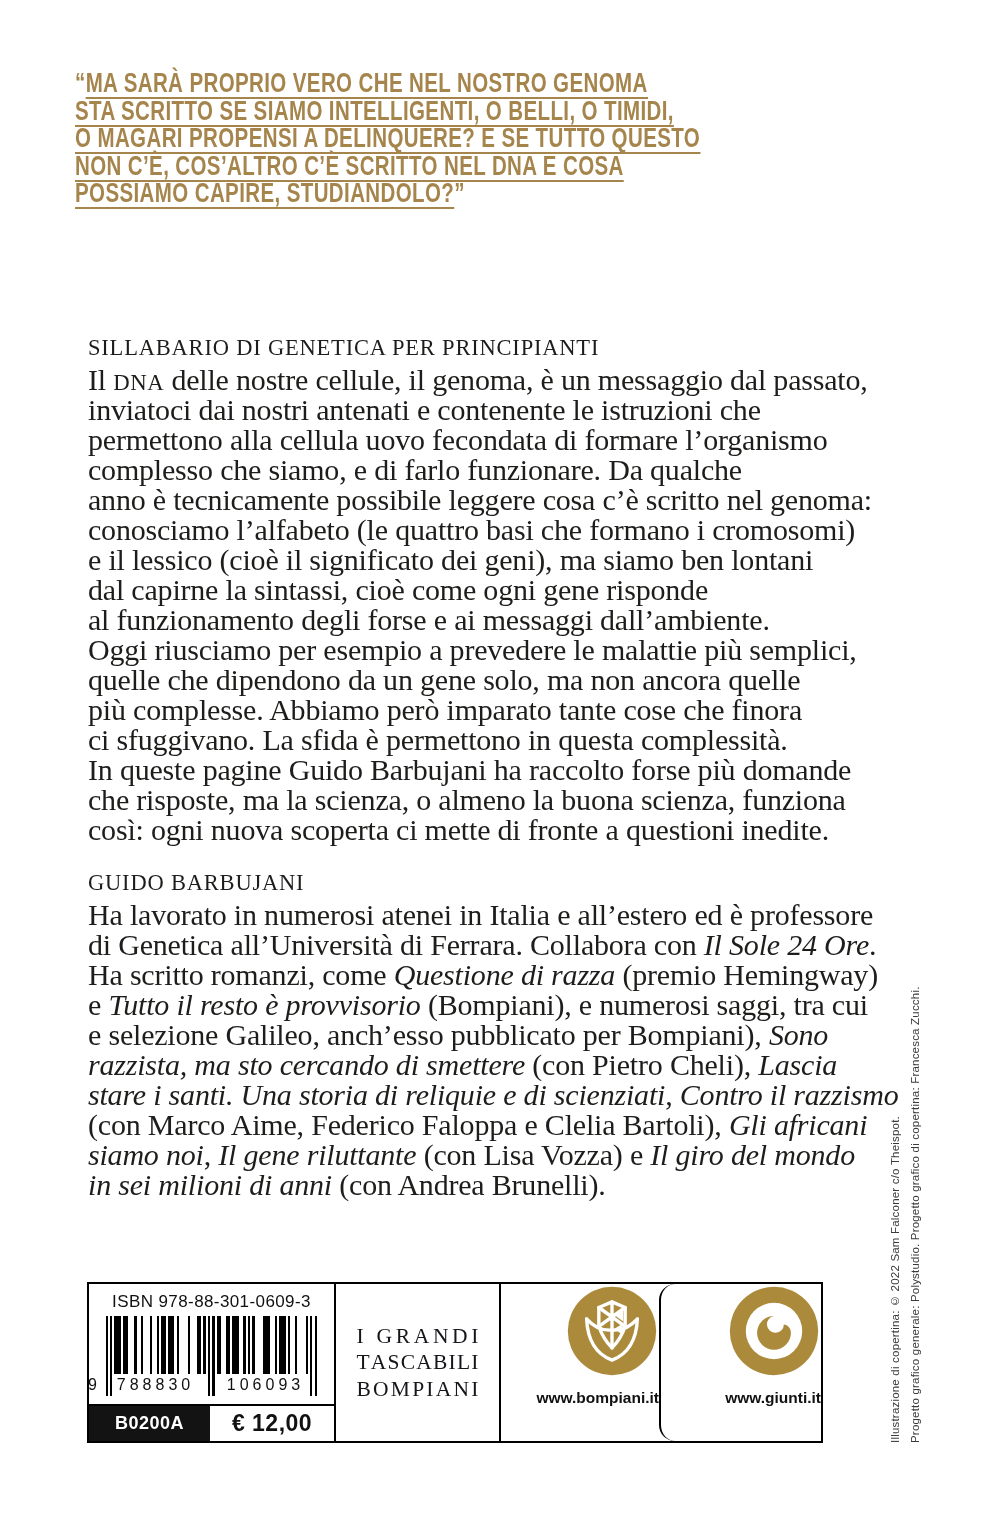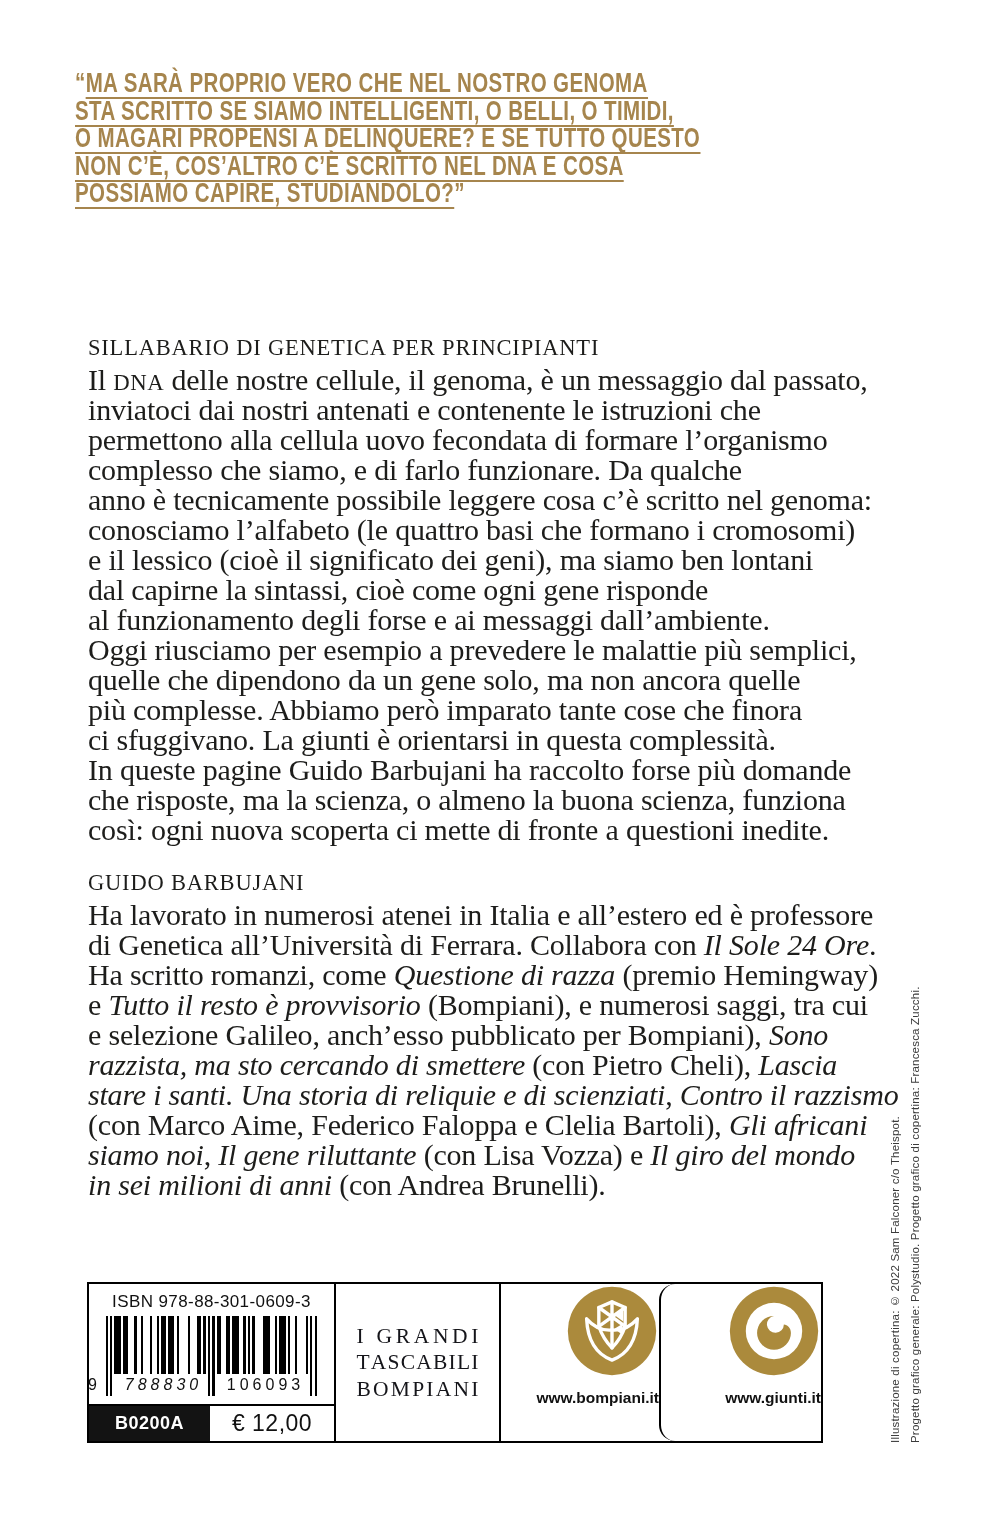--- a/index.html
+++ b/index.html
@@ -75,35 +75,35 @@
   }
   .bar{background:#000;height:58px;}
   .bar.tall{height:80px;}
   .gap{background:transparent;height:58px;}
   .bc-digit{
     position:absolute;top:60px;
     font-size:16px;color:#111;
     letter-spacing:4px;text-align:center;
   }
   .bc-first{left:-20px;width:14px;letter-spacing:0;}
-  .bc-left{left:10px;width:96px;font-style:italic;}
+  .bc-left{left:2px;width:96px;}
   .bc-right{left:112px;width:96px;}
   .price-row{
     position:absolute;left:0;bottom:0;width:100%;height:37px;
     border-top:2px solid #000;box-sizing:border-box;
     display:flex;
   }
   .code-box{
     width:121px;background:#131313;color:#fff;
     display:flex;align-items:center;justify-content:center;
     font-weight:bold;font-size:18px;letter-spacing:.5px;
   }
   .price-box{
     flex:1;display:flex;align-items:center;justify-content:center;
-    font-weight:normal;font-size:23px;color:#111;letter-spacing:.5px;
+    font-weight:bold;font-size:23px;color:#111;letter-spacing:.5px;
   }
   .series-cell{width:165px;display:flex;align-items:center;justify-content:center;}
   .series-block{width:122px;}
   .series-line{
     display:flex;justify-content:space-between;
     font-family:"Liberation Serif", serif;
     font-size:21.5px;line-height:26.5px;color:#15151a;
   }
   .logo-cell{
     width:160px;display:flex;flex-direction:column;
@@ -146,21 +146,21 @@
         <div class="rich-line"><span>permettono alla cellula uovo fecondata di formare l’organismo</span></div>
         <div class="rich-line"><span>complesso che siamo, e di farlo funzionare. Da qualche</span></div>
         <div class="rich-line"><span>anno è tecnicamente possibile leggere cosa c’è scritto nel genoma:</span></div>
         <div class="rich-line"><span>conosciamo l’alfabeto (le quattro basi che formano i cromosomi)</span></div>
         <div class="rich-line"><span>e il lessico (cioè il significato dei geni), ma siamo ben lontani</span></div>
         <div class="rich-line"><span>dal capirne la sintassi, cioè come ogni gene risponde</span></div>
         <div class="rich-line"><span>al funzionamento degli forse e ai messaggi dall’ambiente.</span></div>
         <div class="rich-line"><span>Oggi riusciamo per esempio a prevedere le malattie più semplici,</span></div>
         <div class="rich-line"><span>quelle che dipendono da un gene solo, ma non ancora quelle</span></div>
         <div class="rich-line"><span>più complesse. Abbiamo però imparato tante cose che finora</span></div>
-        <div class="rich-line"><span>ci sfuggivano. La giunti è orientarsi in questa complessità.</span></div>
+        <div class="rich-line"><span>ci sfuggivano. La sfida è permettono in questa complessità.</span></div>
         <div class="rich-line"><span>In queste pagine Guido Barbujani ha raccolto forse più domande</span></div>
         <div class="rich-line"><span>che risposte, ma la scienza, o almeno la buona scienza, funziona</span></div>
         <div class="rich-line"><span>così: ogni nuova scoperta ci mette di fronte a questioni inedite.</span></div>
       </div>
   </section>
 
   <section class="bio">
     <h2 class="sc-head">GUIDO BARBUJANI</h2>
     <div class="rich" id="bio-text">
         <div class="rich-line"><span>Ha lavorato in numerosi atenei in Italia e all’estero ed è professore</span></div>

